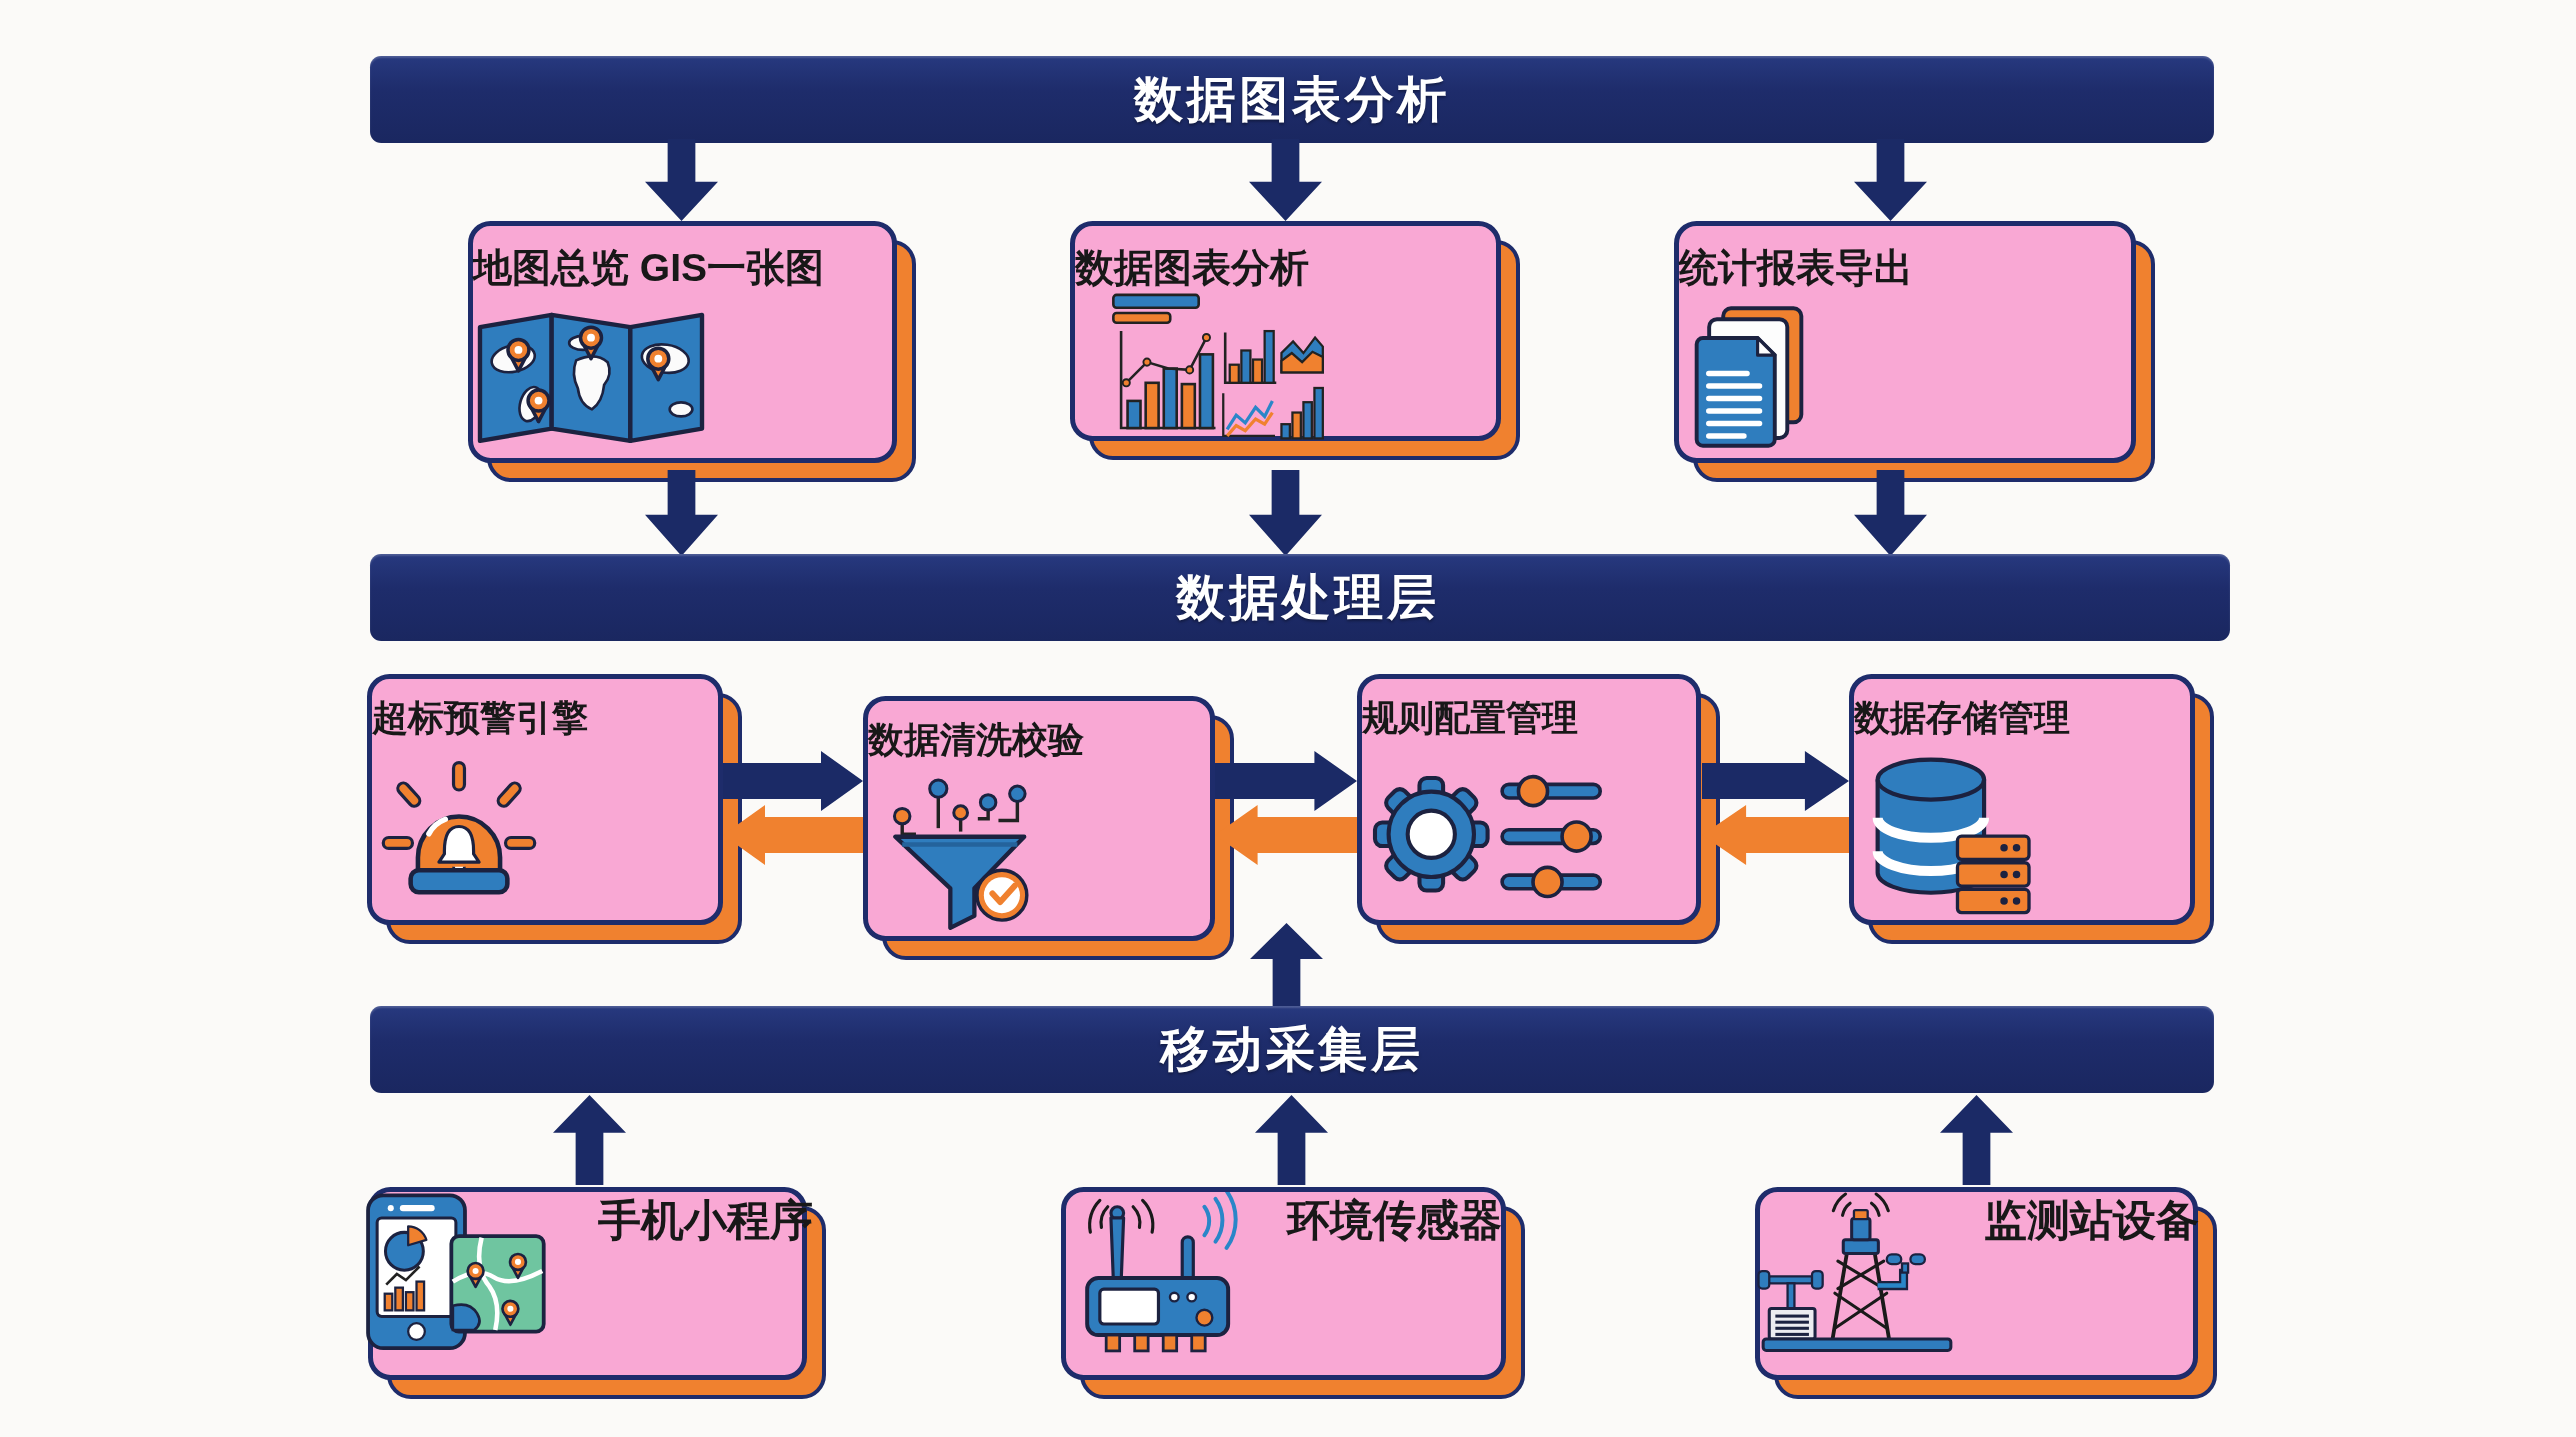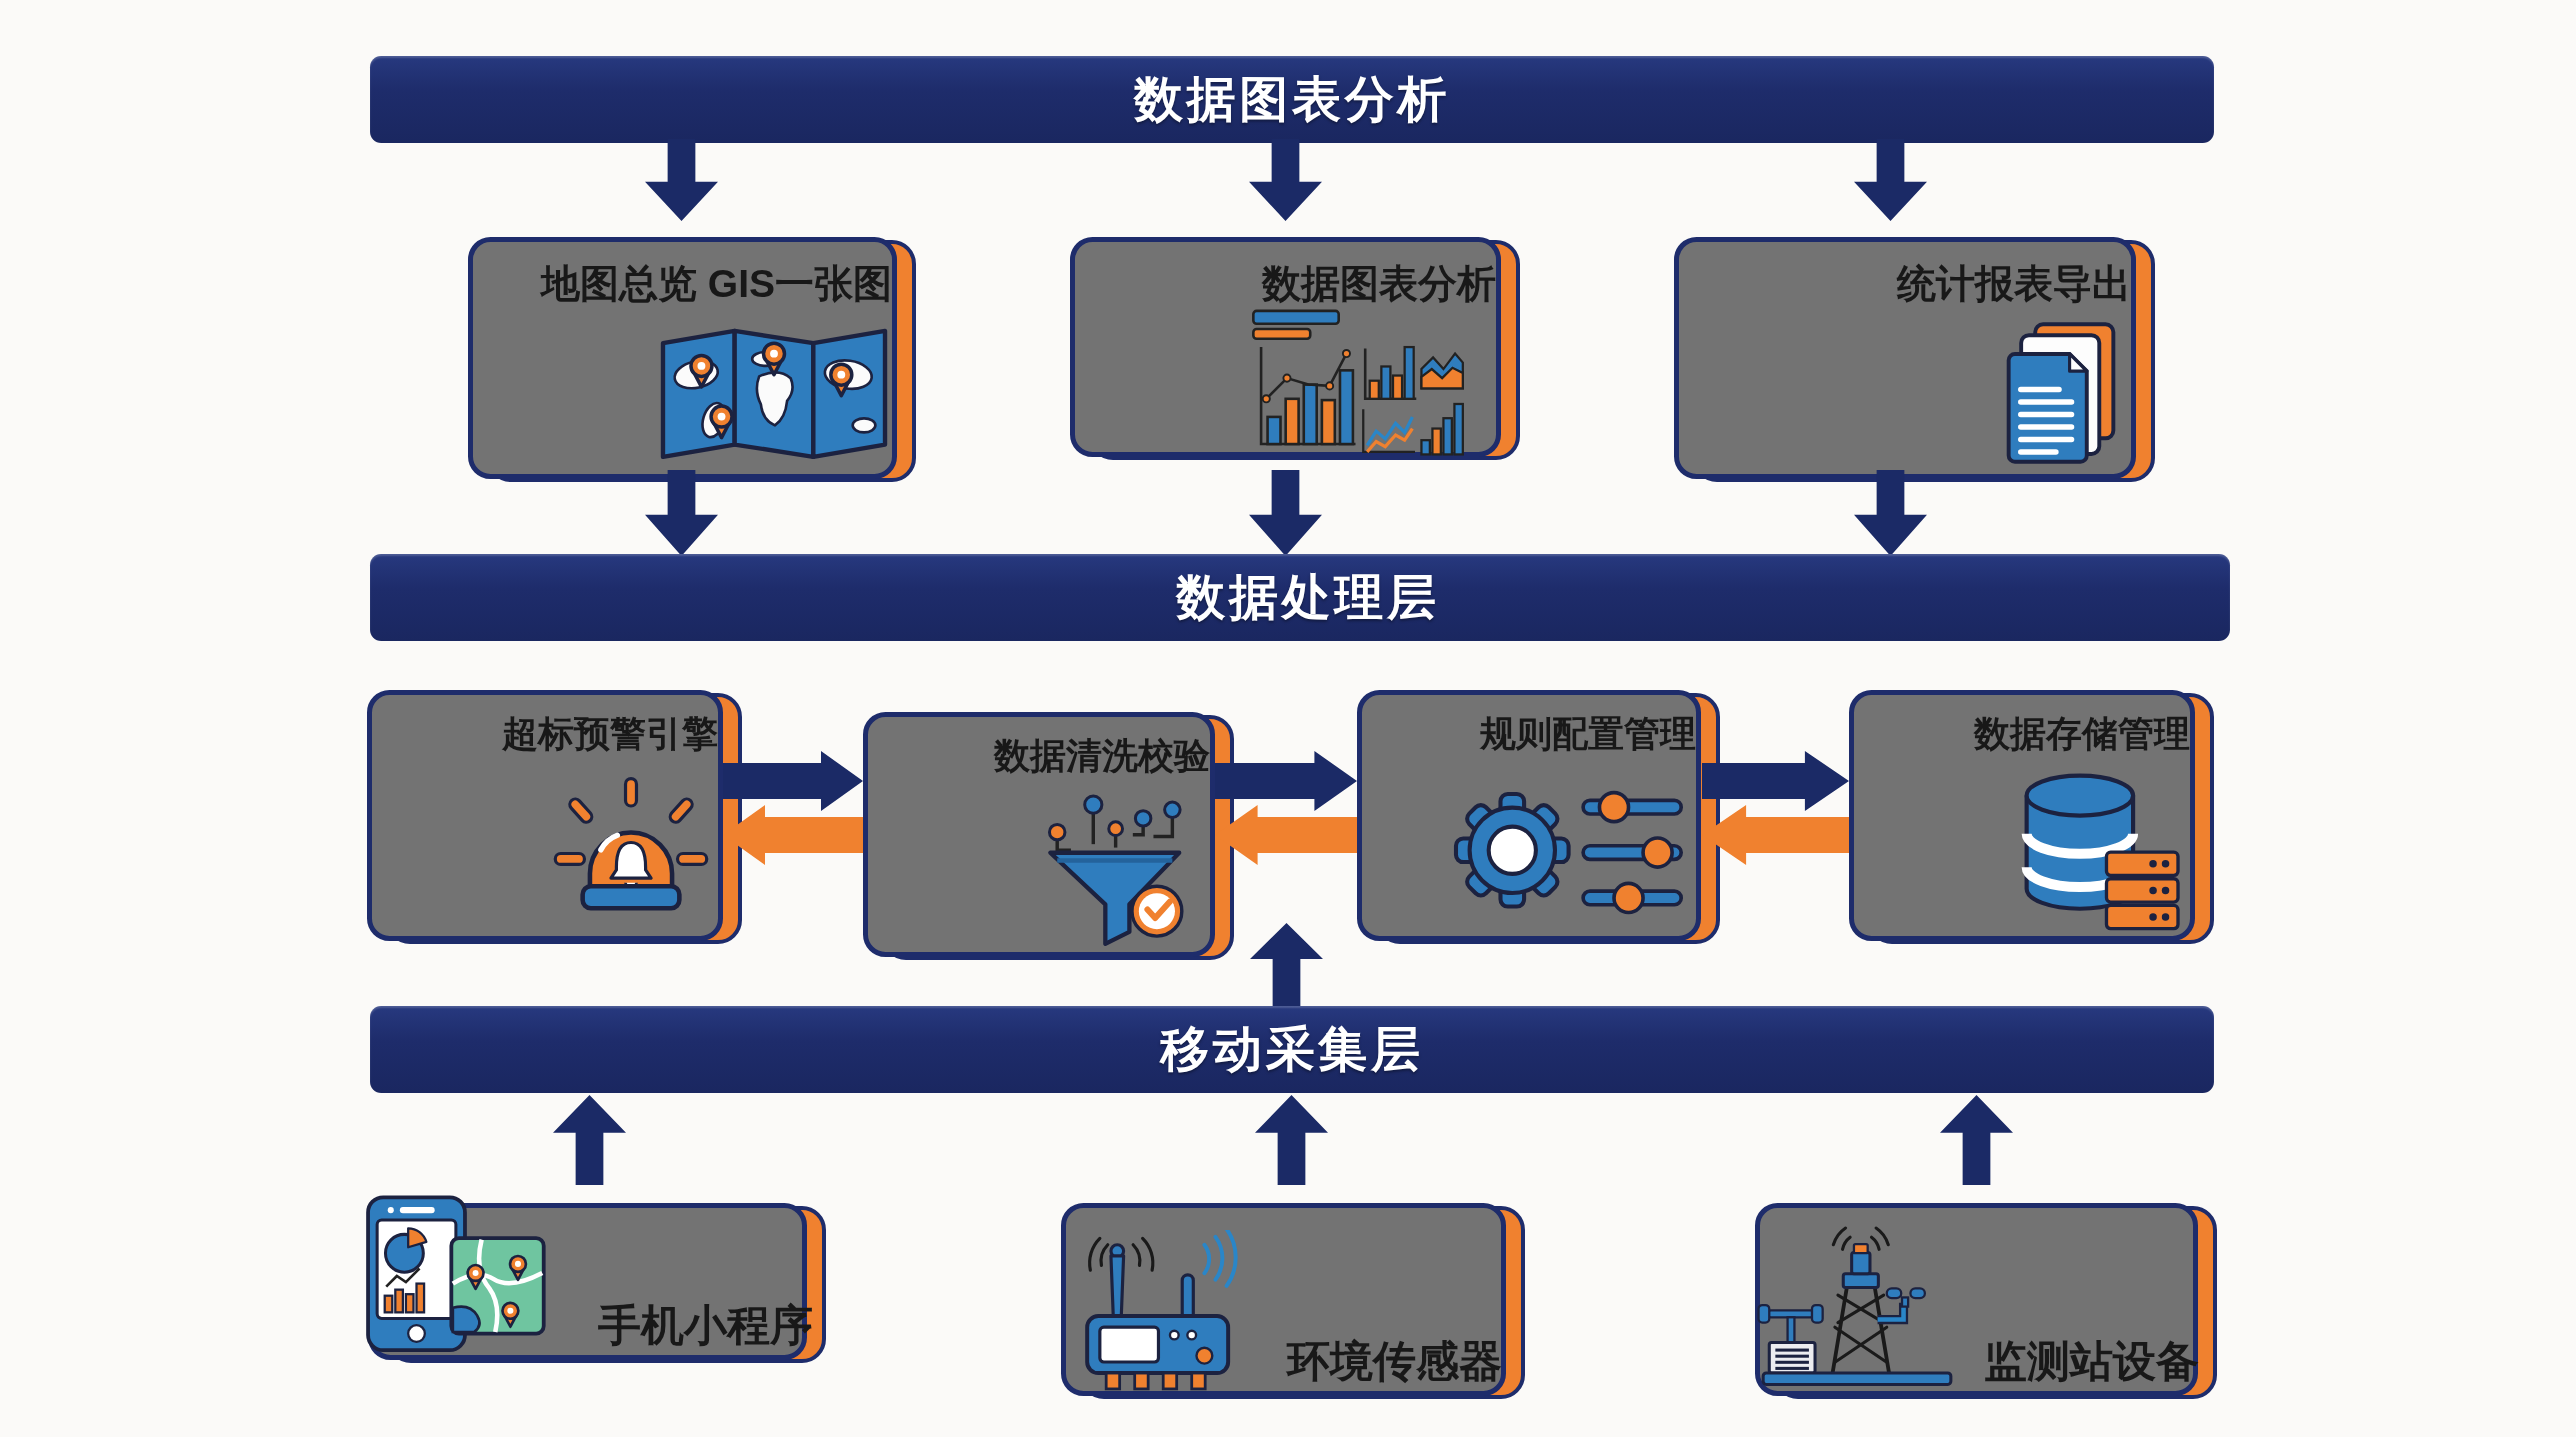--- a/index.html
+++ b/index.html
@@ -18,23 +18,23 @@
     color:#ffffff;font-size:49px;font-weight:700;letter-spacing:3.7px;
     text-shadow:0 1.9px 2.8px rgba(0,0,0,.35);
   }
   
   .node{position:absolute;}
   .node-shadow{
     position:absolute;left:19px;top:19px;width:100%;height:100%;box-sizing:border-box;
     background:#f0812f;border:4.7px solid #1e2c6b;border-radius:24px;
   }
   .node-body{
-    position:absolute;left:0;top:16px;width:100%;height:100%;box-sizing:border-box;
-    background:#737373;border:5.6px solid #1e2c6b;border-radius:22.5px;
-    display:flex;flex-direction:column;align-items:flex-end;
+    position:absolute;left:0;top:0;width:100%;height:100%;box-sizing:border-box;
+    background:#f9a8d4;border:5.6px solid #1e2c6b;border-radius:22.5px;
+    display:flex;flex-direction:column;align-items:flex-start;
   }
   .node-body.row{flex-direction:row;justify-content:center;gap:24px;}
   .node-label{
     color:#181818;font-weight:700;margin-top:15px;white-space:nowrap;
   }
   .top-label{font-size:39px;}
   .mid-label{font-size:36px;}
   .bot-label{font-size:43px;margin-top:0;}
   .icon-wrap{flex:1;display:flex;align-items:center;justify-content:center;min-height:0;}
   
@@ -297,21 +297,21 @@
   <div class="arrow a-up" style="left:1250px;top:923px;width:73px;height:86px;"></div>
 
   <div class="banner" style="top:1006px;">
     <span class="banner-label">移动采集层</span>
   </div>
 
   <div class="arrow a-up" style="left:553px;top:1095px;width:73px;height:90px;"></div>
   <div class="arrow a-up" style="left:1255px;top:1095px;width:73px;height:90px;"></div>
   <div class="arrow a-up" style="left:1940px;top:1095px;width:73px;height:90px;"></div>
 
-  <div class="node" style="left:368px;top:1187px;width:439px;height:157px;">
+  <div class="node" style="left:368px;top:1187px;width:439px;height:193px;">
     <div class="node-shadow"></div>
     <div class="node-body row">
       <div class="icon-wrap" style="flex:0 0 auto;">
         <svg width="212" height="161" viewBox="0 0 280 212">
           <rect x="8" y="4" width="128" height="202" rx="20" fill="#2f7dbe" stroke="#1c2240" stroke-width="5"></rect>
           <circle cx="38" cy="21" r="4" fill="#fff"></circle>
           <rect x="50" y="17" width="46" height="8" rx="4" fill="#fff"></rect>
           <rect x="20" y="34" width="104" height="130" rx="6" fill="#fff" stroke="#1c2240" stroke-width="4"></rect>
           <circle cx="72" cy="184" r="11" fill="#fff" stroke="#1c2240" stroke-width="3"></circle>
           <circle cx="56" cy="78" r="25" fill="#2f7dbe" stroke="#1c2240" stroke-width="4"></circle>

